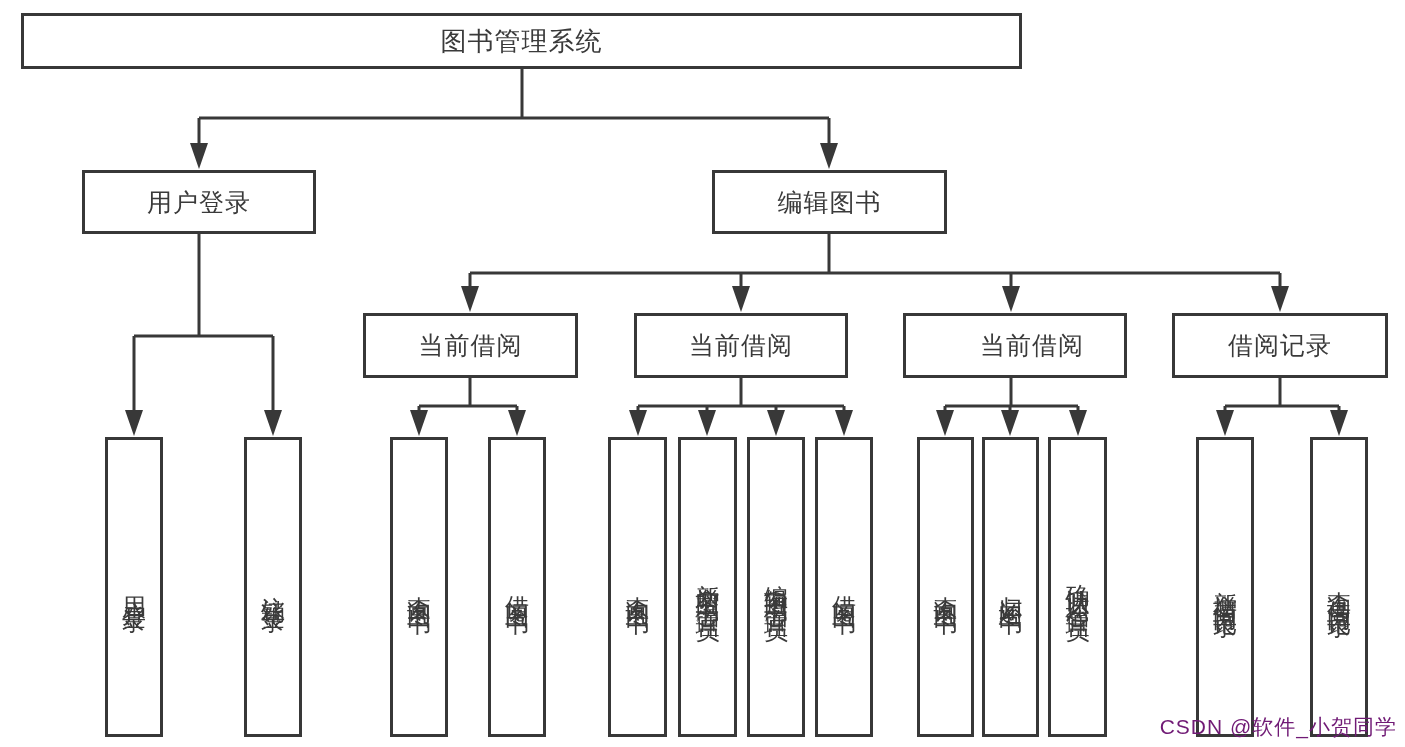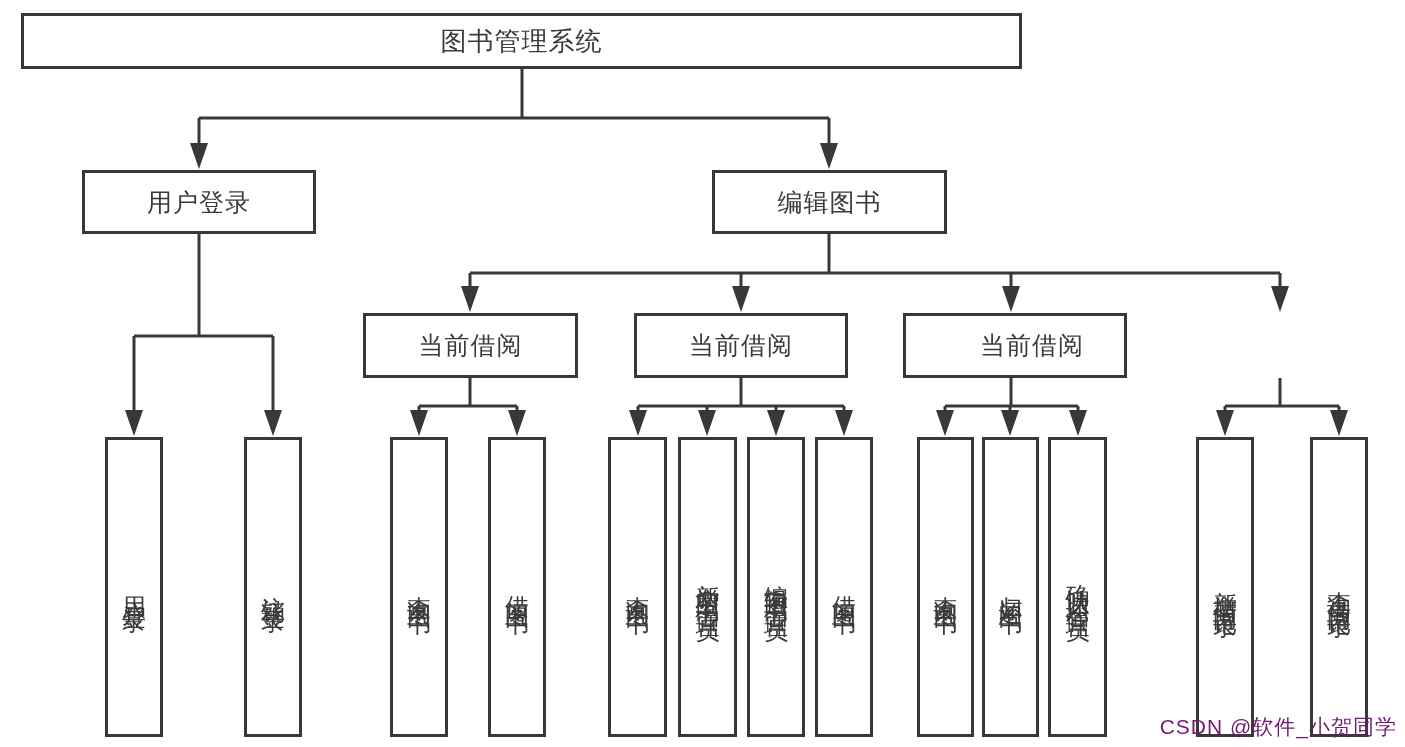--- a/index.html
+++ b/index.html
@@ -95,20 +95,23 @@
 
   <div class="node hbox" style="left:363px; top:313px; width:215px; height:65px;">
     <span>当前借阅</span>
   </div>
   <div class="node hbox" style="left:634px; top:313px; width:214px; height:65px;">
     <span>当前借阅</span>
   </div>
   <div class="node hbox" style="left:903px; top:313px; width:224px; height:65px;padding-left:34px;">
     <span>当前借阅</span>
   </div>
+  <div class="node hbox" style="left:1172px; top:313px; width:216px; height:65px;">
+    <span>借阅记录</span>
+  </div>
 
   <div class="node vbox" style="left:105px; top:437px; width:58px; height:300px;">
     <span>用户登录</span>
   </div>
   <div class="node vbox" style="left:244px; top:437px; width:58px; height:300px;">
     <span>注销登录</span>
   </div>
   <div class="node vbox" style="left:390px; top:437px; width:58px; height:300px;">
     <span>查询图书</span>
   </div>

